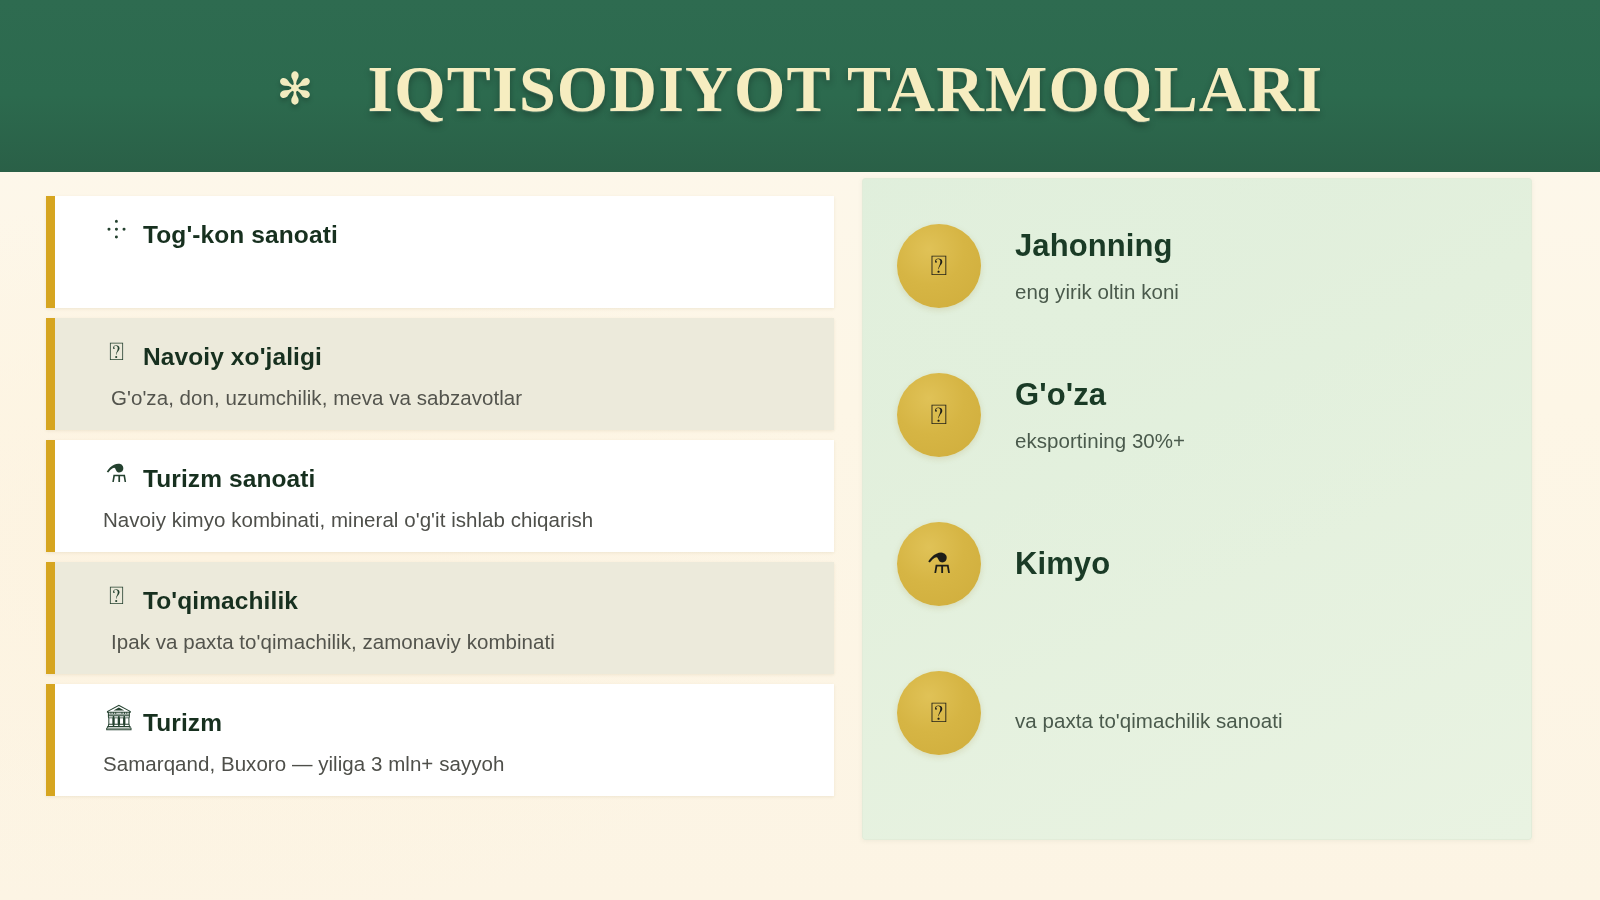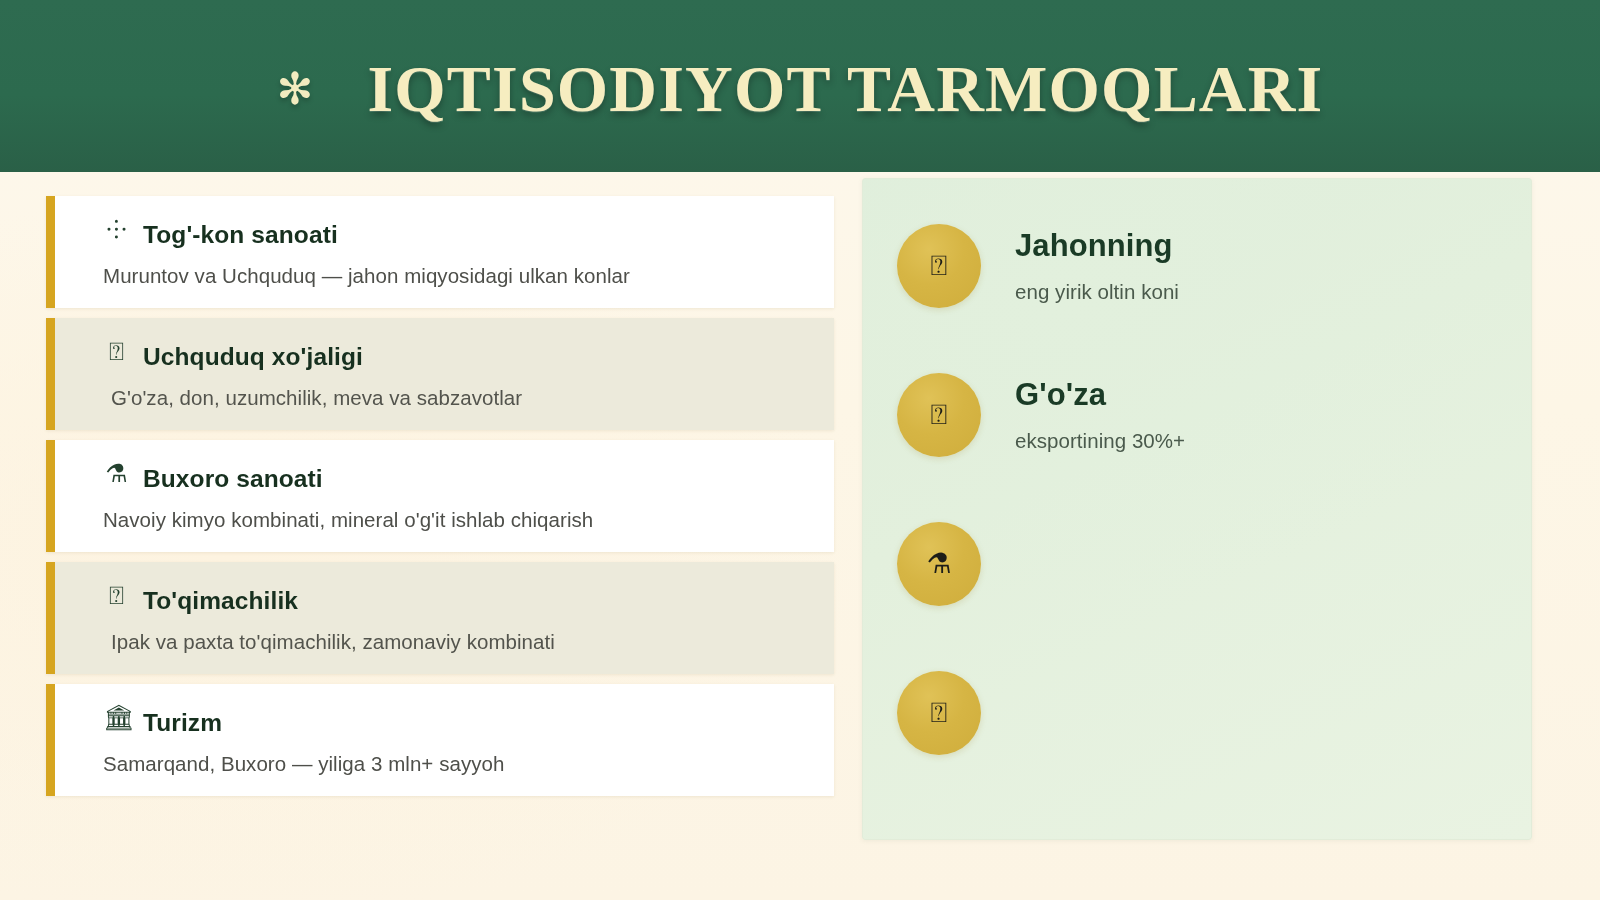--- a/index.html
+++ b/index.html
@@ -190,35 +190,34 @@
 
   <div id="main">
 
     <div id="cards">
 
       <div class="card odd">
         <div class="card-head">
           <span class="card-ico">⸭</span>
           <span class="card-title">Tog'-kon sanoati</span>
         </div>
-        <div class="card-desc">Muruntov va Uchquduq — jahon miqyosidagi ulkan konlar</div>
       </div>
 
       <div class="card even">
         <div class="card-head">
           <span class="card-ico">⍰</span>
-          <span class="card-title">Uchquduq xo'jaligi</span>
+          <span class="card-title">Navoiy xo'jaligi</span>
         </div>
         <div class="card-desc">G'o'za, don, uzumchilik, meva va sabzavotlar</div>
       </div>
 
       <div class="card odd">
         <div class="card-head">
           <span class="card-ico">⚗</span>
-          <span class="card-title">Buxoro sanoati</span>
+          <span class="card-title">Turizm sanoati</span>
         </div>
         <div class="card-desc">Navoiy kimyo kombinati, mineral o'g'it ishlab chiqarish</div>
       </div>
 
       <div class="card even">
         <div class="card-head">
           <span class="card-ico">⍰</span>
           <span class="card-title">To'qimachilik</span>
         </div>
         <div class="card-desc">Ipak va paxta to'qimachilik, zamonaviy kombinati</div>
@@ -254,27 +253,29 @@
           <div class="hl-title">G'o'za</div>
           <div class="hl-desc">eksportining 30%+</div>
         </div>
       </div>
 
       <div class="hl-row">
         <div class="hl-badge">
           <span class="hl-badge-ico">⚗</span>
         </div>
         <div class="hl-text">
+          <div class="hl-title">Kimyo</div>
         </div>
       </div>
 
       <div class="hl-row">
         <div class="hl-badge">
           <span class="hl-badge-ico">⍰</span>
         </div>
         <div class="hl-text">
+          <div class="hl-desc">va paxta to'qimachilik sanoati</div>
         </div>
       </div>
 
     </div>
 
   </div>
 </div>
 
 </body></html>

